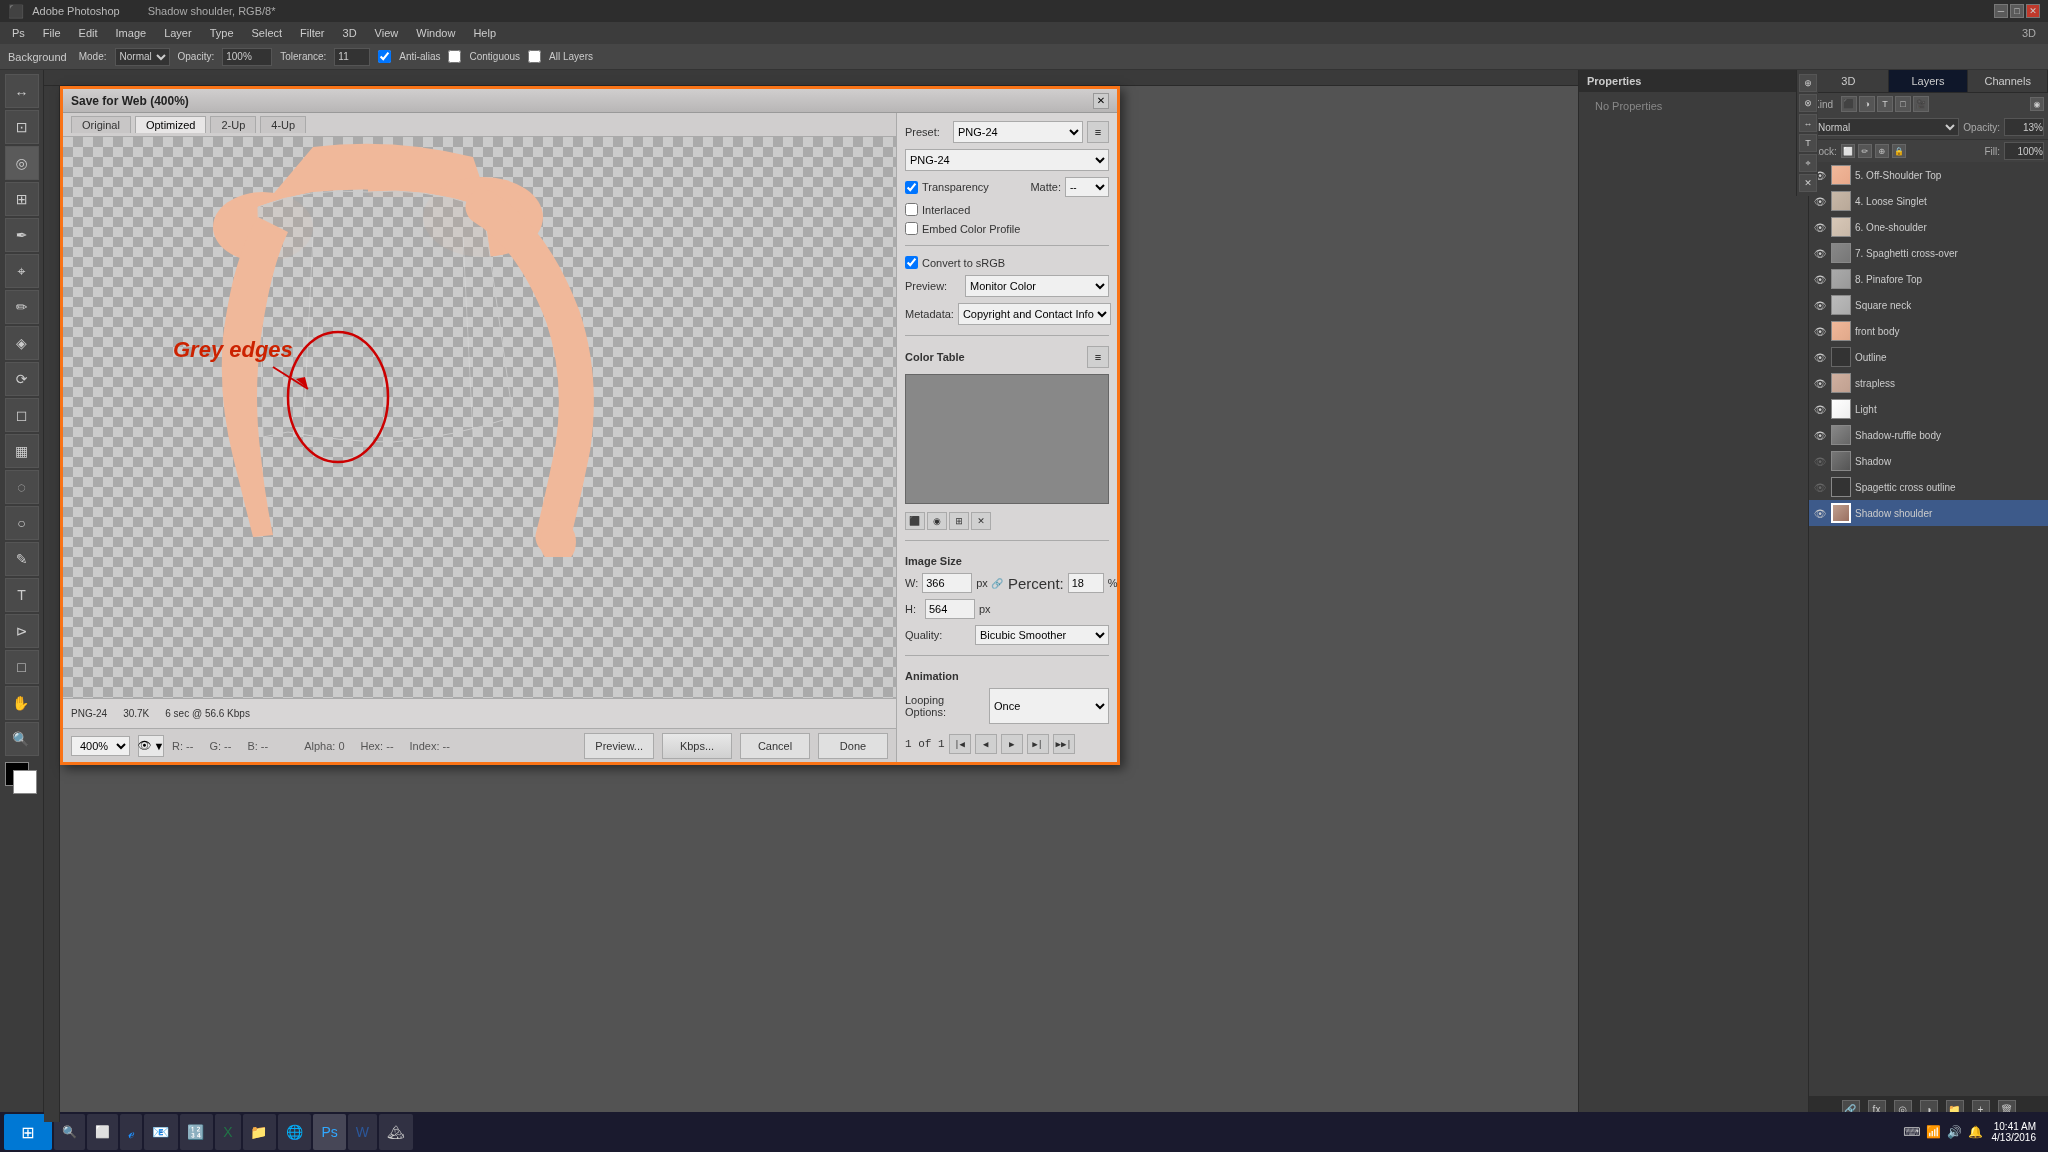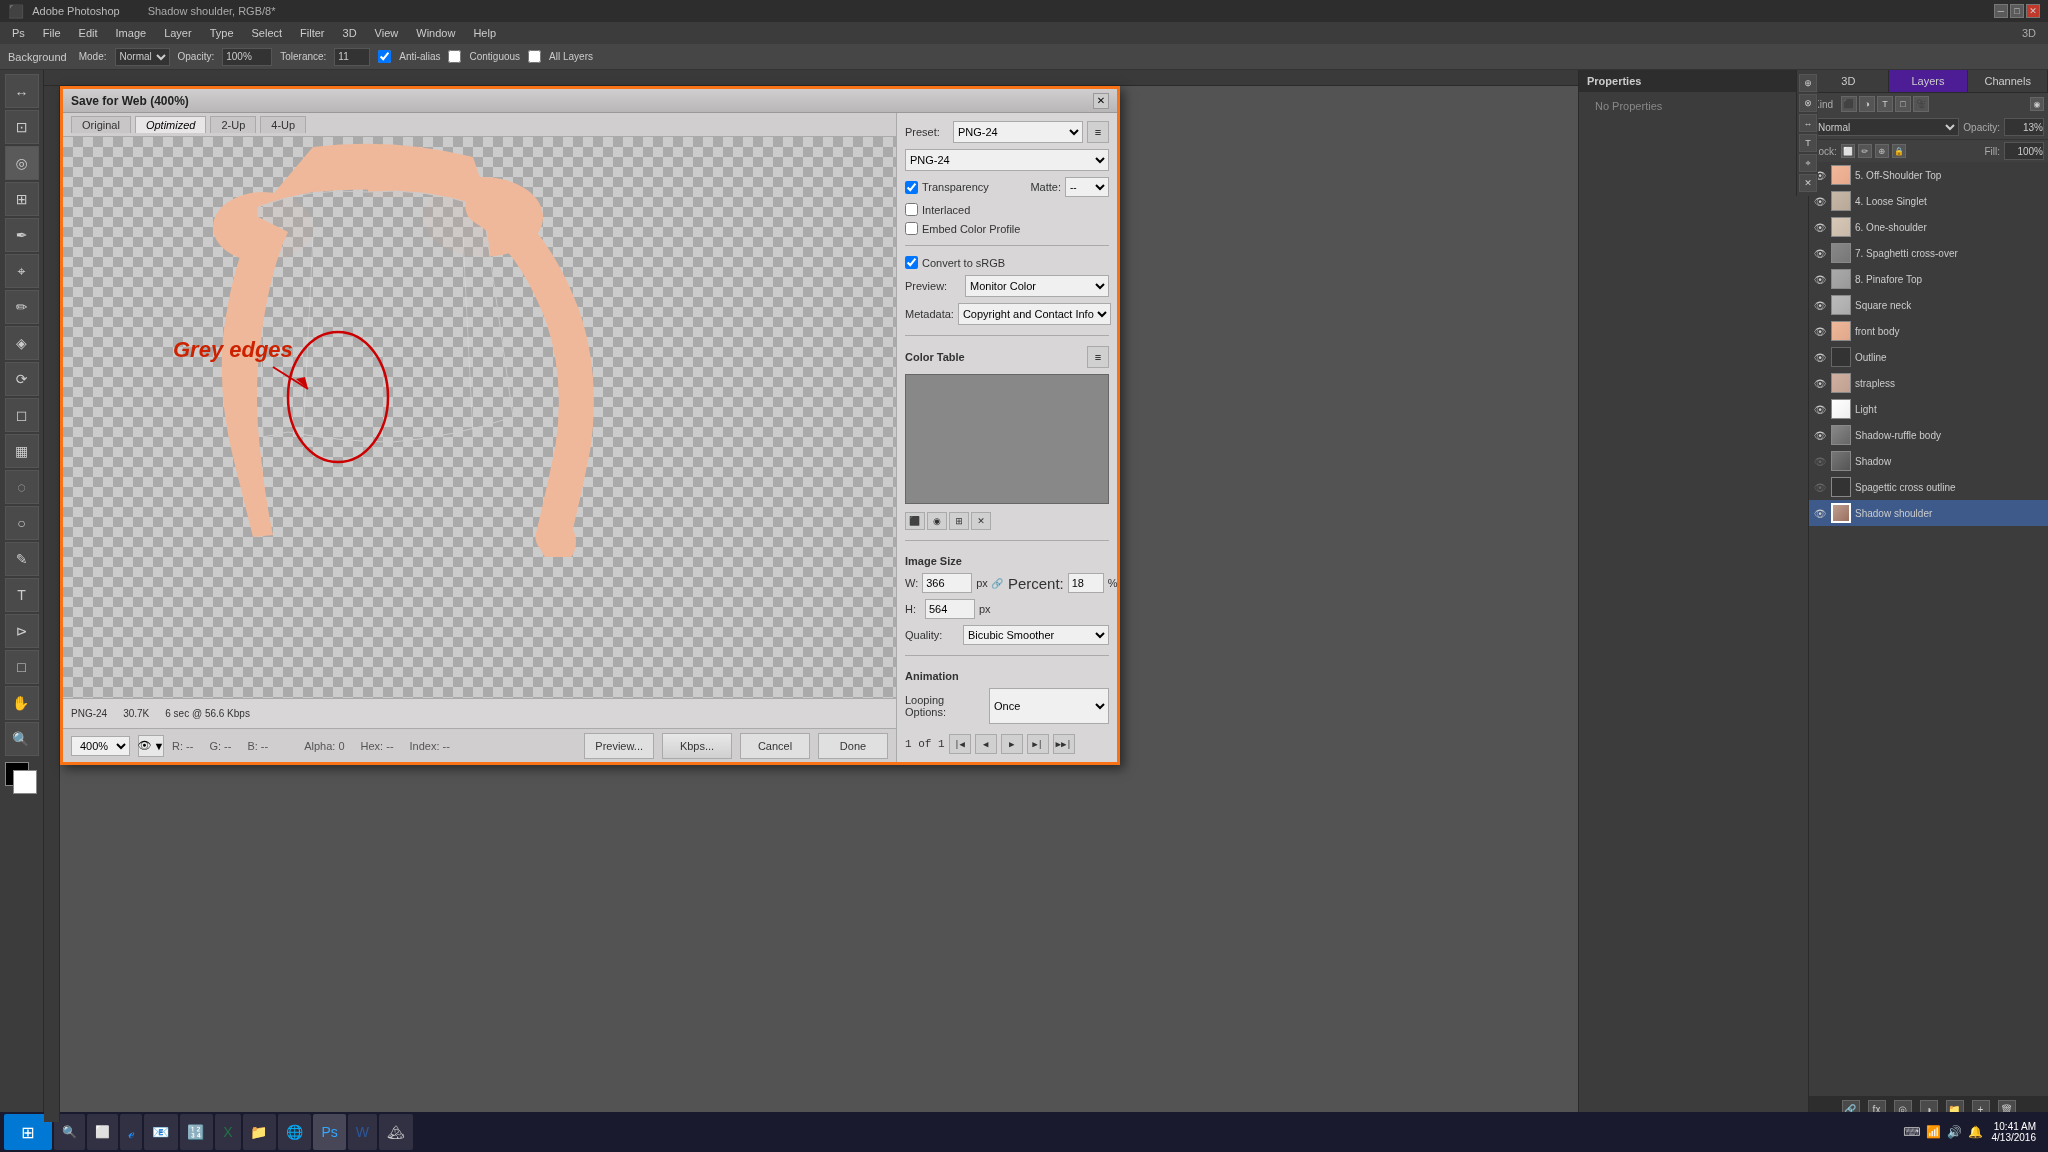--- a/index.html
+++ b/index.html
@@ -40,21 +40,21 @@
     .dialog { width: 1060px; background: #e0dede; border: 3px solid #f97316; box-shadow: 4px 4px 10px rgba(0,0,0,0.5); display: flex; flex-direction: column; }
     .dialog-titlebar { height: 24px; background: linear-gradient(to bottom, #d0cece, #b8b6b6); display: flex; align-items: center; justify-content: space-between; padding: 0 8px; border-bottom: 1px solid #999; }
     .dialog-title { font-size: 12px; font-weight: bold; color: #222; }
     .dialog-close { width: 16px; height: 16px; background: #ccc; border: 1px solid #999; cursor: pointer; font-size: 10px; display: flex; align-items: center; justify-content: center; }
     .dialog-body { display: flex; flex: 1; }
 
     
     .dialog-left { width: 840px; display: flex; flex-direction: column; border-right: 1px solid #aaa; }
     .dialog-tabs { height: 24px; background: #d0cece; display: flex; align-items: center; padding: 0 8px; gap: 4px; border-bottom: 1px solid #aaa; }
     .dialog-tab { padding: 2px 10px; font-size: 11px; cursor: pointer; color: #333; background: #c8c6c6; border: 1px solid #aaa; border-bottom: none; }
-    .dialog-tab.active { background: #e8e6e6; color: #000; font-style: italic; }
+    .dialog-tab.active { background: #e8e6e6; color: #000; }
     .dialog-canvas { flex: 1; background: #c8c8c8; position: relative; overflow: hidden; min-height: 420px; }
 
     
     .checkerboard { position: absolute; top: 0; left: 0; right: 0; bottom: 0; background-image: repeating-conic-gradient(#aaa 0% 25%, #ccc 0% 50%); background-size: 20px 20px; }
 
     
     .dialog-status { height: 30px; background: #d8d6d6; border-top: 1px solid #aaa; display: flex; align-items: center; padding: 0 8px; gap: 16px; }
     .status-text { font-size: 10px; color: #333; }
 
     
@@ -98,21 +98,21 @@
     .ct-btn { width: 20px; height: 18px; background: #d0d0d0; border: 1px solid #aaa; cursor: pointer; font-size: 9px; display: flex; align-items: center; justify-content: center; color: #333; }
 
     
     .section-title { font-size: 11px; color: #333; font-weight: bold; margin-top: 4px; }
     .size-row { display: flex; align-items: center; gap: 4px; }
     .size-label { font-size: 11px; color: #333; width: 16px; }
     .size-input { width: 50px; height: 20px; background: #f0f0f0; border: 1px solid #aaa; font-size: 11px; padding: 0 3px; }
     .size-unit { font-size: 11px; color: #333; }
     .link-icon { width: 12px; height: 20px; display: flex; align-items: center; justify-content: center; font-size: 10px; color: #555; }
     .percent-input { width: 36px; height: 20px; background: #f0f0f0; border: 1px solid #aaa; font-size: 11px; padding: 0 3px; }
-    .quality-row { display: flex; align-items: center; gap: 8px; }
+    .quality-row { display: flex; align-items: center; gap: 20px; }
     .quality-label { font-size: 11px; color: #333; width: 50px; }
     .quality-select { flex: 1; height: 20px; background: #f0f0f0; border: 1px solid #aaa; font-size: 11px; }
 
     
     .animation-title { font-size: 11px; color: #333; font-weight: bold; margin-top: 4px; }
     .loop-row { display: flex; align-items: center; gap: 4px; }
     .loop-label { font-size: 11px; color: #333; width: 80px; }
     .loop-select { flex: 1; height: 36px; background: #f0f0f0; border: 1px solid #aaa; font-size: 11px; }
     .anim-controls { display: flex; align-items: center; gap: 4px; margin-top: 4px; font-family: Liberation Mono, monospace; }
     .anim-frame { font-size: 11px; color: #333; }
@@ -155,21 +155,21 @@
 
     .layers-lock-row { display: flex; align-items: center; gap: 4px; padding: 2px 4px; background: #404040; border-top: 1px solid #333; }
     .lock-label { color: #aaa; font-size: 10px; }
     .lock-icons { display: flex; gap: 3px; }
     .lock-icon { width: 14px; height: 14px; background: #555; border: 1px solid #666; display: flex; align-items: center; justify-content: center; font-size: 8px; color: #ccc; cursor: pointer; }
     .fill-label { color: #aaa; font-size: 10px; margin-left: auto; }
     .fill-input { width: 40px; height: 18px; background: #333; border: 1px solid #555; color: #ccc; font-size: 10px; text-align: right; }
 
     .layers-tabs { display: flex; background: #3c3c3c; border-bottom: 1px solid #2a2a2a; }
     .layers-tab { flex: 1; height: 22px; display: flex; align-items: center; justify-content: center; color: #ccc; font-size: 11px; cursor: pointer; border-right: 1px solid #2a2a2a; }
-    .layers-tab.active { background: #4c1d95; }
+    .layers-tab.active { background: #0f172a; }
 
     .layers-list { flex: 1; overflow-y: auto; background: #3c3c3c; }
 
     .layers-footer { height: 26px; background: #2d2d2d; display: flex; align-items: center; justify-content: center; gap: 8px; }
     .lf-btn { width: 18px; height: 18px; background: #4a4a4a; border: 1px solid #666; display: flex; align-items: center; justify-content: center; cursor: pointer; font-size: 10px; color: #ccc; }
   </style>
 </head>
 <body>
 
 <div class="ps-window">

